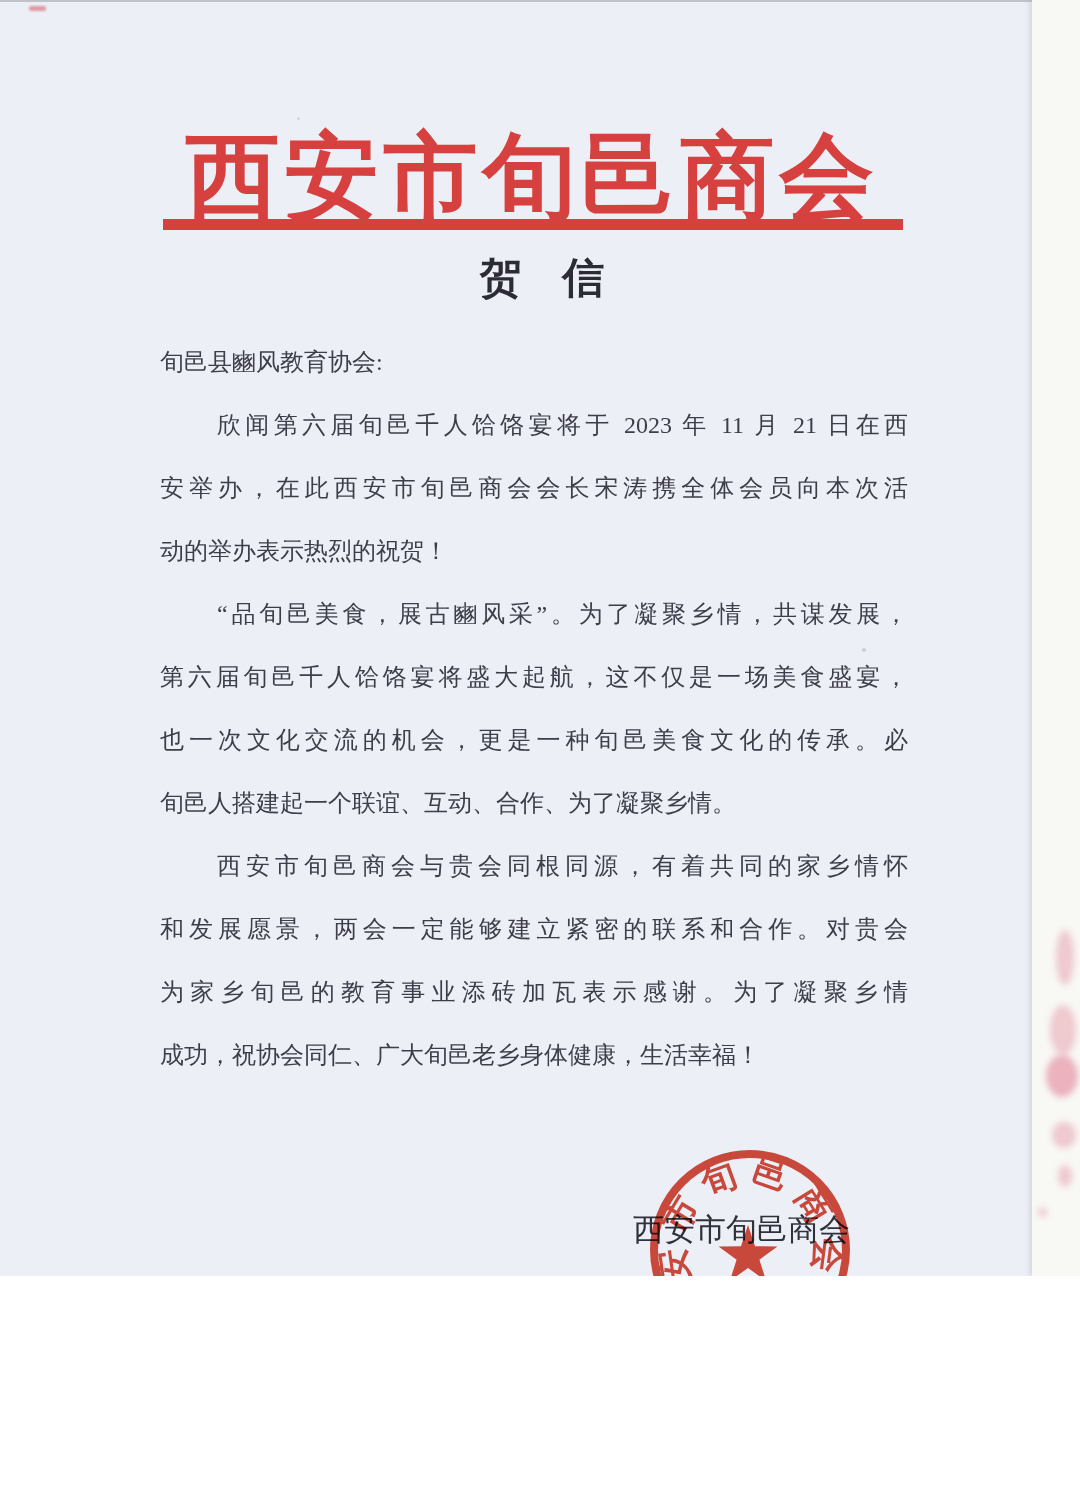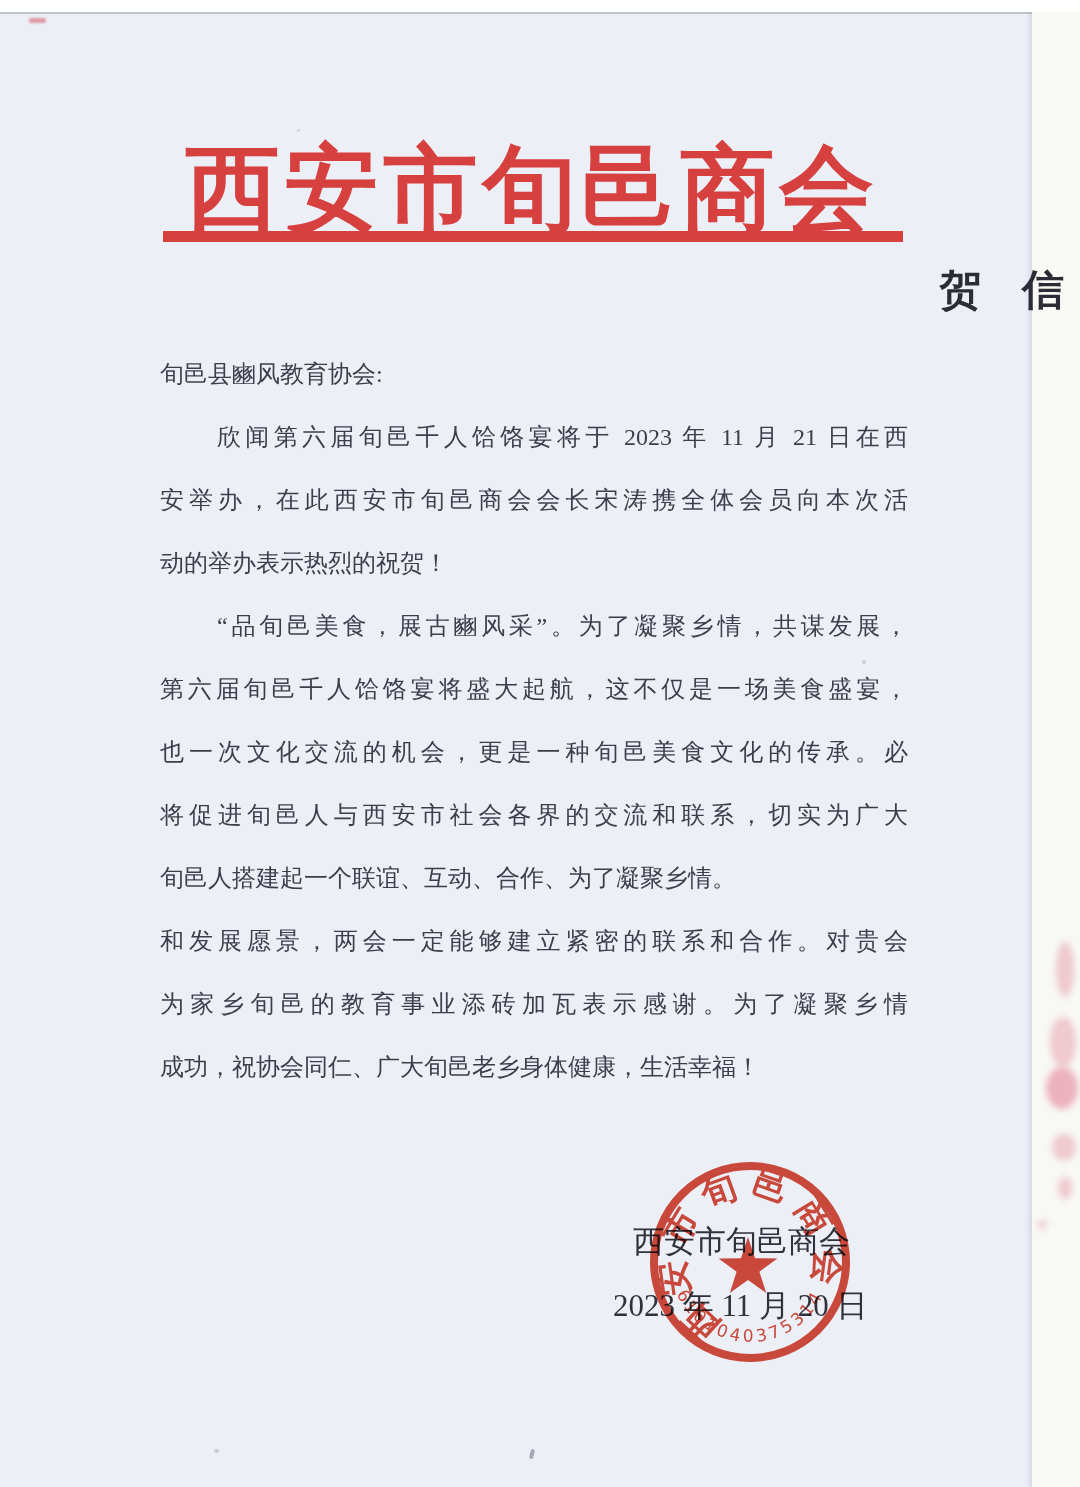--- a/index.html
+++ b/index.html
@@ -6,25 +6,24 @@
     --title-red:#d6413f;
     --seal-red:#d5402e;
     --ink:#3d3e49;
     --heading-ink:#2b2c35;
     --paper:#edeff7;
     --strip:#f8f8f4;
   }
   html,body{margin:0;padding:0;}
   .page{
     position:relative;
-    width:1080px;height:1476px;
+    width:1080px;height:1276px;
     background:var(--paper);
     overflow:hidden;
     font-family:"Liberation Serif","DejaVu Serif",serif;
-    margin-top:12px;
   }
   .edge-strip{
     position:absolute;top:0;right:0;width:48px;height:100%;
     background:var(--strip);
     box-shadow:-3px 0 4px rgba(150,155,170,0.25);
   }
   .hairline-top{
     position:absolute;top:0;left:0;width:100%;height:2px;
     background:#bfc2c9;
   }
@@ -39,25 +38,26 @@
     letter-spacing:5px;
     color:var(--title-red);
     white-space:nowrap;
   }
   .title-underline{
     position:absolute;top:219px;left:163px;width:740px;height:11px;
     background:var(--title-red);
   }
   .letter-heading{
     position:absolute;top:255px;left:0;width:1064px;
-    text-align:right;
+    text-align:center;
     font-size:42px;line-height:46px;font-weight:bold;
     color:var(--heading-ink);
     word-spacing:30px;
     white-space:pre;
+    padding-left:10px;
   }
   .body-text{
     position:absolute;top:331px;left:160px;width:748px;
     font-size:24px;color:var(--ink);
   }
   .body-text .line{
     height:63px;line-height:63px;
     white-space:nowrap;
   }
   .body-text .line.just{
@@ -113,22 +113,22 @@
   <div class="letter-heading">贺 信</div>
 
   <div class="body-text">
       <div class="line">旬邑县豳风教育协会:</div>
       <div class="line just indent">欣闻第六届旬邑千人饸饹宴将于 2023 年 11 月 21 日在西</div>
       <div class="line just">安举办，在此西安市旬邑商会会长宋涛携全体会员向本次活</div>
       <div class="line">动的举办表示热烈的祝贺！</div>
       <div class="line just indent">“品旬邑美食，展古豳风采”。为了凝聚乡情，共谋发展，</div>
       <div class="line just">第六届旬邑千人饸饹宴将盛大起航，这不仅是一场美食盛宴，</div>
       <div class="line just">也一次文化交流的机会，更是一种旬邑美食文化的传承。必</div>
-      <div class="line just">将促进旬邑人与西安市社会各界的交流和联系，切实为广大</div>
       <div class="line">旬邑人搭建起一个联谊、互动、合作、为了凝聚乡情。</div>
+      <div class="line just indent">西安市旬邑商会与贵会同根同源，有着共同的家乡情怀</div>
       <div class="line just">和发展愿景，两会一定能够建立紧密的联系和合作。对贵会</div>
       <div class="line just">为家乡旬邑的教育事业添砖加瓦表示感谢。为了凝聚乡情</div>
       <div class="line">成功，祝协会同仁、广大旬邑老乡身体健康，生活幸福！</div>
     </div>
 
   <div class="signature">西安市旬邑商会</div>
   <div class="date-line">2023 年 11 月 20 日</div>
 
   <svg class="stamp" viewBox="-105 -105 210 210" xmlns="http://www.w3.org/2000/svg">
     <defs>

